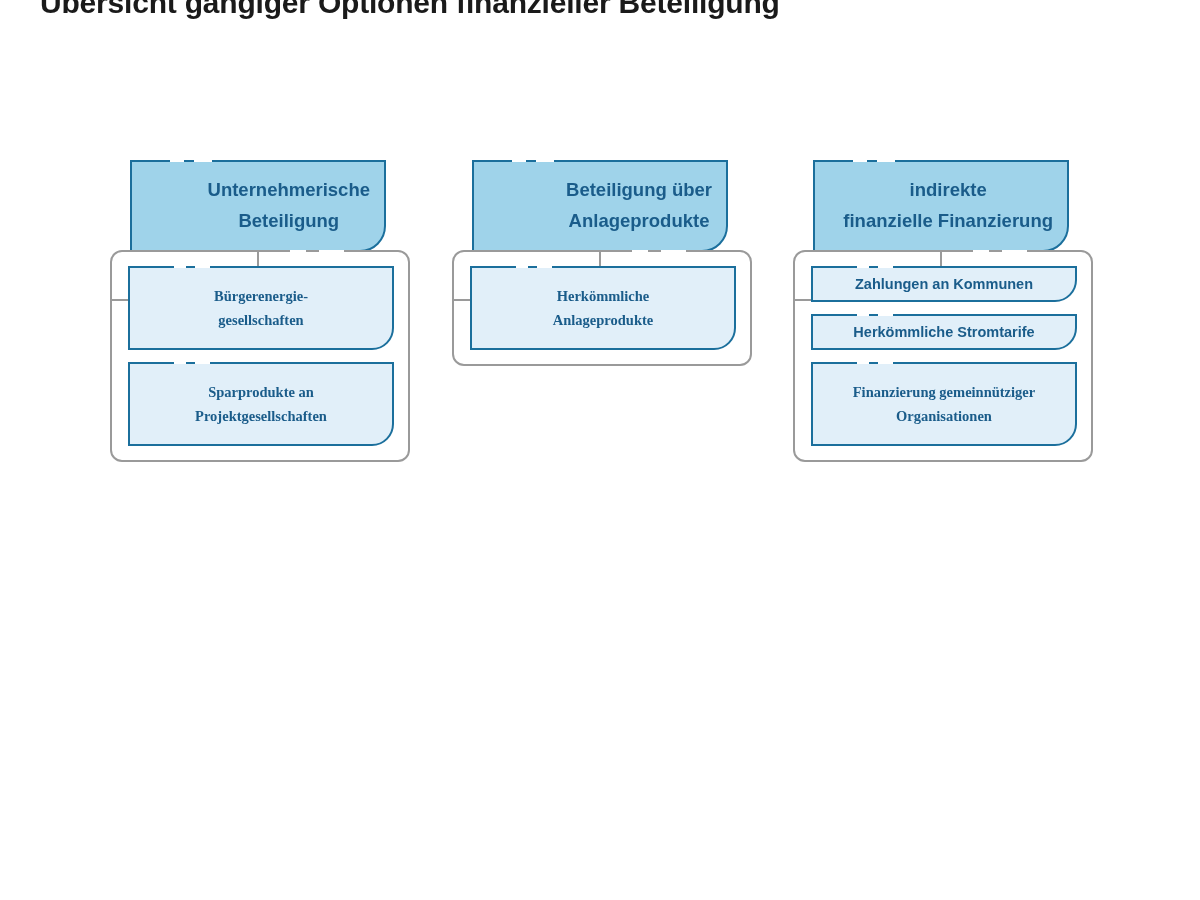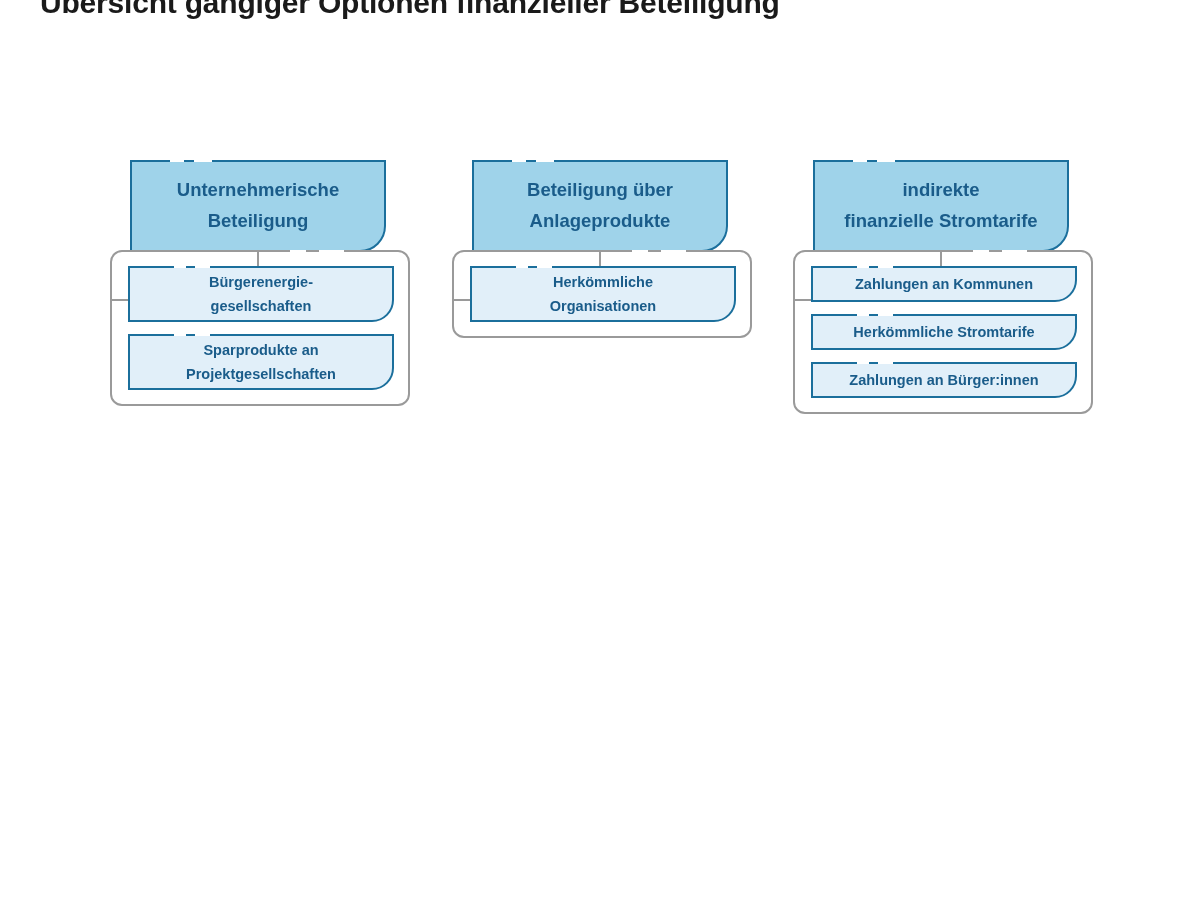--- a/index.html
+++ b/index.html
@@ -49,21 +49,21 @@
     position: relative;
     margin-left: 20px;
     width: 256px;
     min-height: 92px;
     box-sizing: border-box;
     background: #9fd3ea;
     border: 2.5px solid #1b6f9c;
     border-bottom-right-radius: 26px;
     display: flex;
     align-items: center;
-    justify-content: center;
+    justify-content: flex-end;
     text-align: center;
     padding: 8px 14px;
   }
   .header-card .card-label {
     font-size: 18.5px;
     font-weight: bold;
     color: #1a5c8a;
     line-height: 1.65;
     white-space: pre-line;
   }
@@ -139,21 +139,21 @@
   }
   .item-card:last-child { margin-bottom: 0; }
   .item-card .card-label {
     font-size: 14.5px;
     font-weight: bold;
     color: #1a5c8a;
     line-height: 1.68;
     white-space: pre-line;
   }
   .item-card.lines-1 { height: 36px; }
-  .item-card.lines-2 { height: 56px; }
+  .item-card.lines-2 { height: 84px; font-family: Liberation Serif, serif; }
   
   .item-card::before {
     content: "";
     position: absolute;
     left: 44px;
     top: -2px;
     width: 36px;
     height: 2px;
     background: #ffffff;
   }
@@ -196,37 +196,38 @@
       <div class="header-card">
         <div class="card-label">Beteiligung über
 Anlageprodukte</div>
       </div>
       <svg class="connector" width="300" height="50" style="display: block; margin-left: 0px;">
         <path d="M 148 0 L 148 38 Q 148 48 138 48 L 2 48" fill="none" stroke="#9a9a9a" stroke-width="2"></path>
       </svg>
       <div class="group-box" style="margin-top: -2px;">
         <div class="item-card lines-2">
           <div class="card-label">Herkömmliche
-Organisationen</div>
+Anlageprodukte</div>
         </div>
       </div>
     </div>
     <div class="column col-2">
       <div class="header-card">
         <div class="card-label">indirekte
-finanzielle Stromtarife</div>
+finanzielle Finanzierung</div>
       </div>
       <svg class="connector" width="300" height="50" style="display: block; margin-left: 0px;">
         <path d="M 148 0 L 148 38 Q 148 48 138 48 L 2 48" fill="none" stroke="#9a9a9a" stroke-width="2"></path>
       </svg>
       <div class="group-box" style="margin-top: -2px;">
         <div class="item-card lines-1">
           <div class="card-label">Zahlungen an Kommunen</div>
         </div>
         <div class="item-card lines-1">
           <div class="card-label">Herkömmliche Stromtarife</div>
         </div>
-        <div class="item-card lines-1">
-          <div class="card-label">Zahlungen an Bürger:innen</div>
+        <div class="item-card lines-2">
+          <div class="card-label">Finanzierung gemeinnütziger
+Organisationen</div>
         </div>
       </div>
     </div>
   </div>
 
 </body></html>

